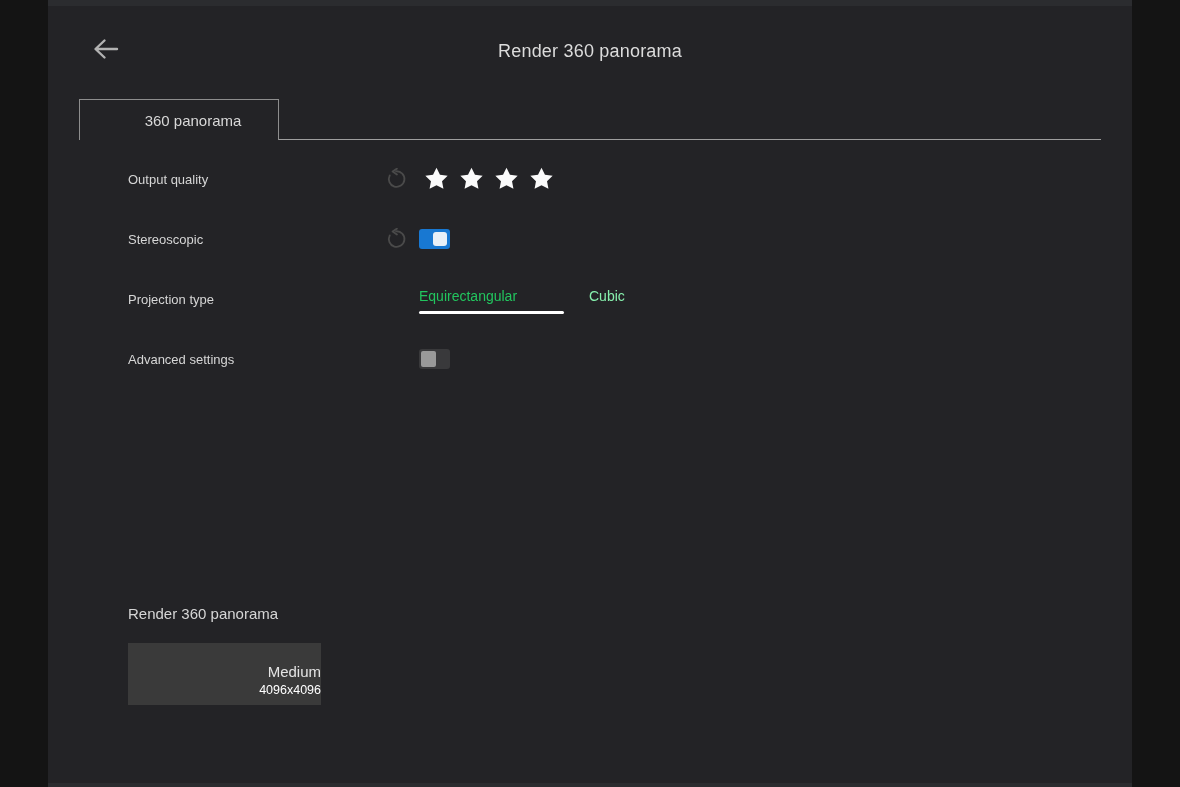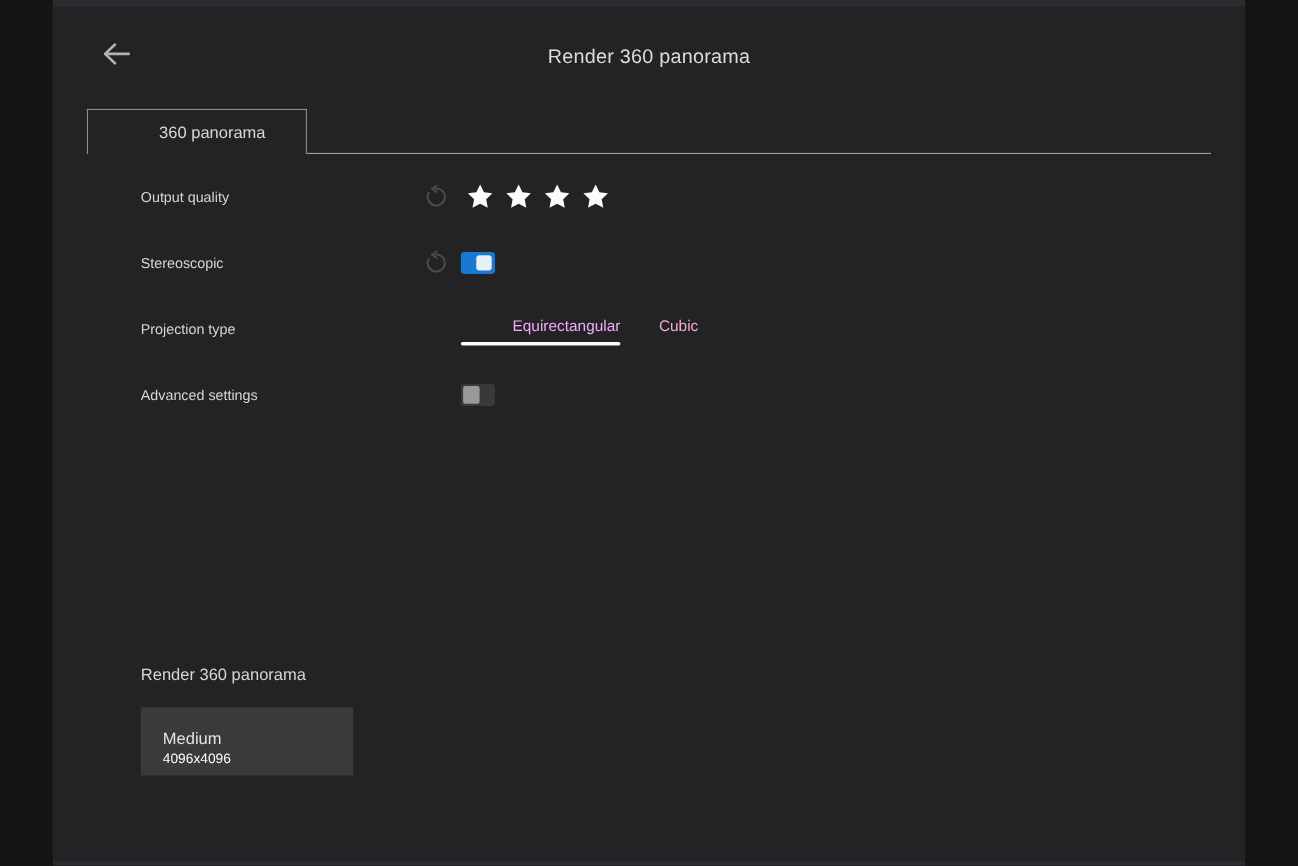--- a/index.html
+++ b/index.html
@@ -57,33 +57,33 @@
 
   .toggle { position: relative; width: 31px; height: 20px; border-radius: 3px; cursor: pointer; }
   .toggle .knob { position: absolute; border-radius: 3px; }
   .toggle.on { background: #1878d2; }
   .toggle.on .knob { right: 3px; top: 3px; width: 14px; height: 14px; background: #e8f0f8; }
   .toggle.off { background: #39393b; }
   .toggle.off .knob { left: 2px; top: 2px; width: 15px; height: 16px; background: #999999; border-radius: 2px; }
 
   .seg { display: flex; align-items: flex-start; }
   .seg-option { position: relative; font-size: 14px; padding: 4px 0 10px 0; cursor: pointer; }
-  .seg-option.selected { width: 145px; text-align: right; color: #f0abfc; }
+  .seg-option.selected { width: 145px; text-align: left; color: #22c55e; }
   .seg-option.selected::after {
     content: ""; position: absolute; left: 0; right: 0; bottom: 0;
     height: 3px; background: #ffffff; border-radius: 2px;
   }
-  .seg-option.unselected { margin-left: 35px; color: #f9a8d4; }
+  .seg-option.unselected { margin-left: 25px; color: #86efac; }
 
   
   .section-label { position: absolute; left: 80px; top: 605px; font-size: 15px; color: #d6d6d6; }
   .render-buttons { position: absolute; left: 80px; top: 643px; display: flex; gap: 14px; }
   .size-button {
     width: 193px; height: 62px; background: #3a3a3a; border: none;
-    text-align: left; padding: 11px 0 0 20px; cursor: pointer;
+    text-align: right; padding: 11px 0 0 20px; cursor: pointer;
     font-family: inherit;
   }
   .size-button .btn-title { display: block; font-size: 15px; color: #e4e4e4; margin-bottom: 3px; }
   .size-button .btn-sub { display: block; font-size: 12.5px; color: #ffffff; }
 </style>
 </head>
 <body>
 
 <div class="screen">
   <div class="edge-strip top"></div>

